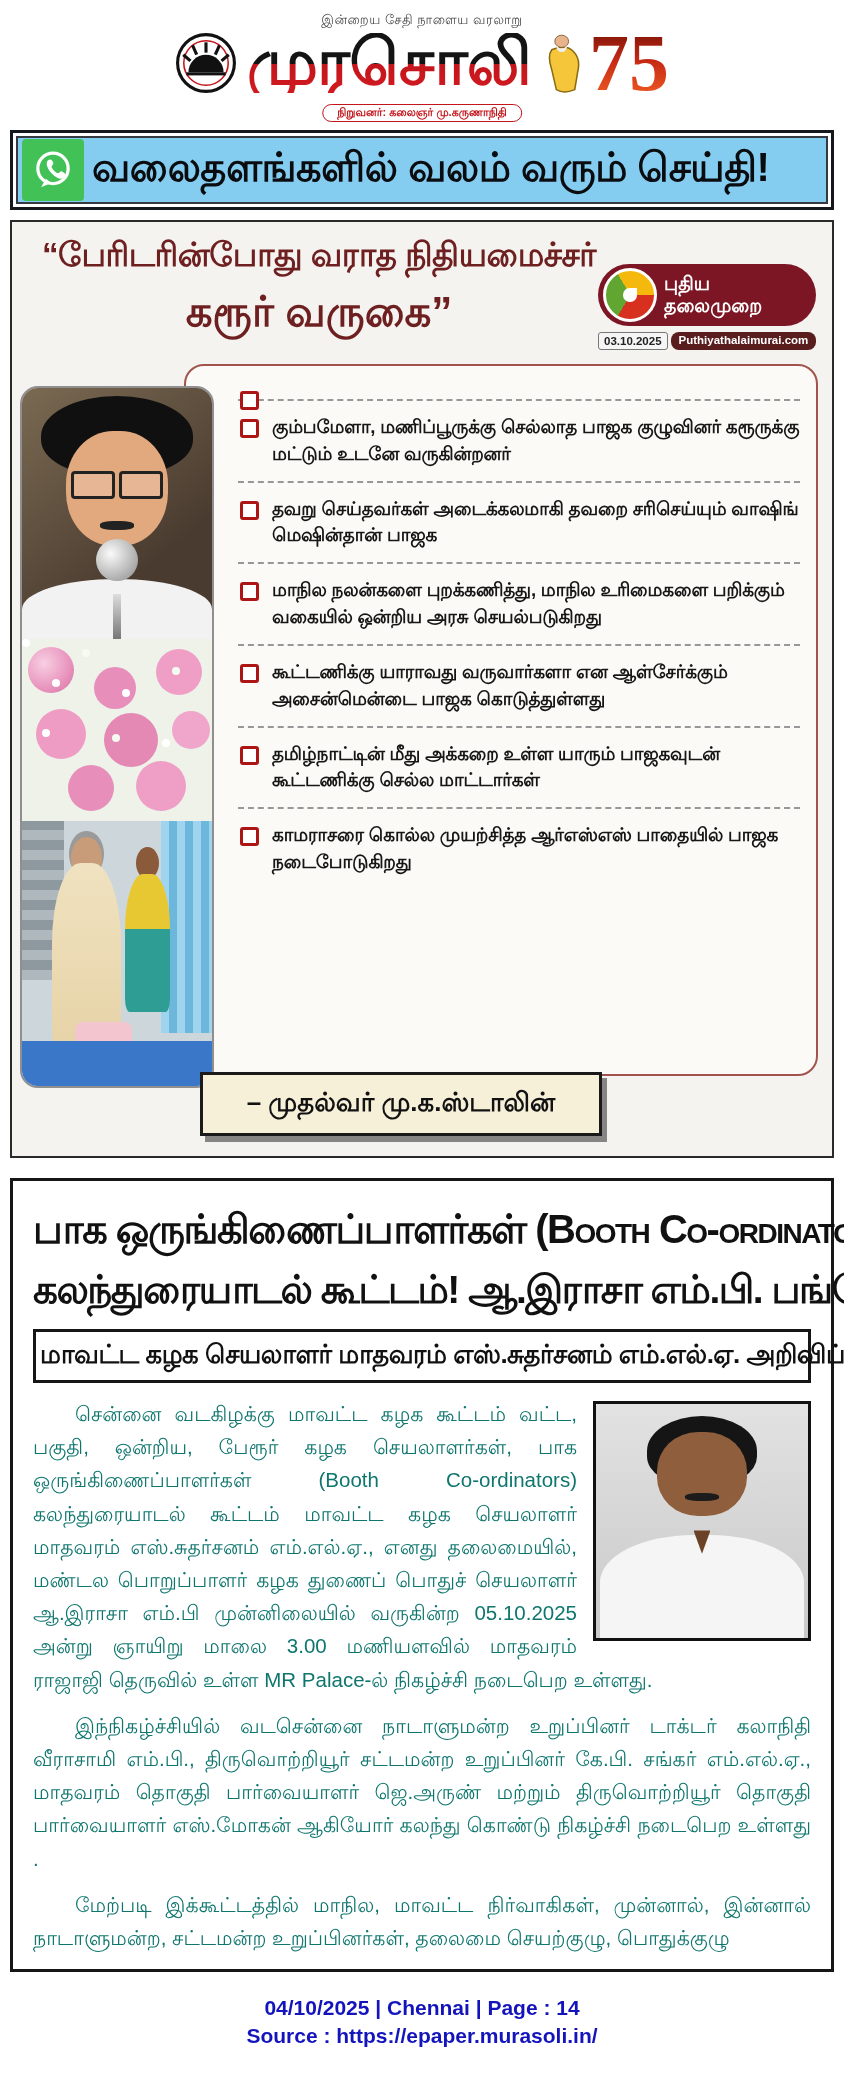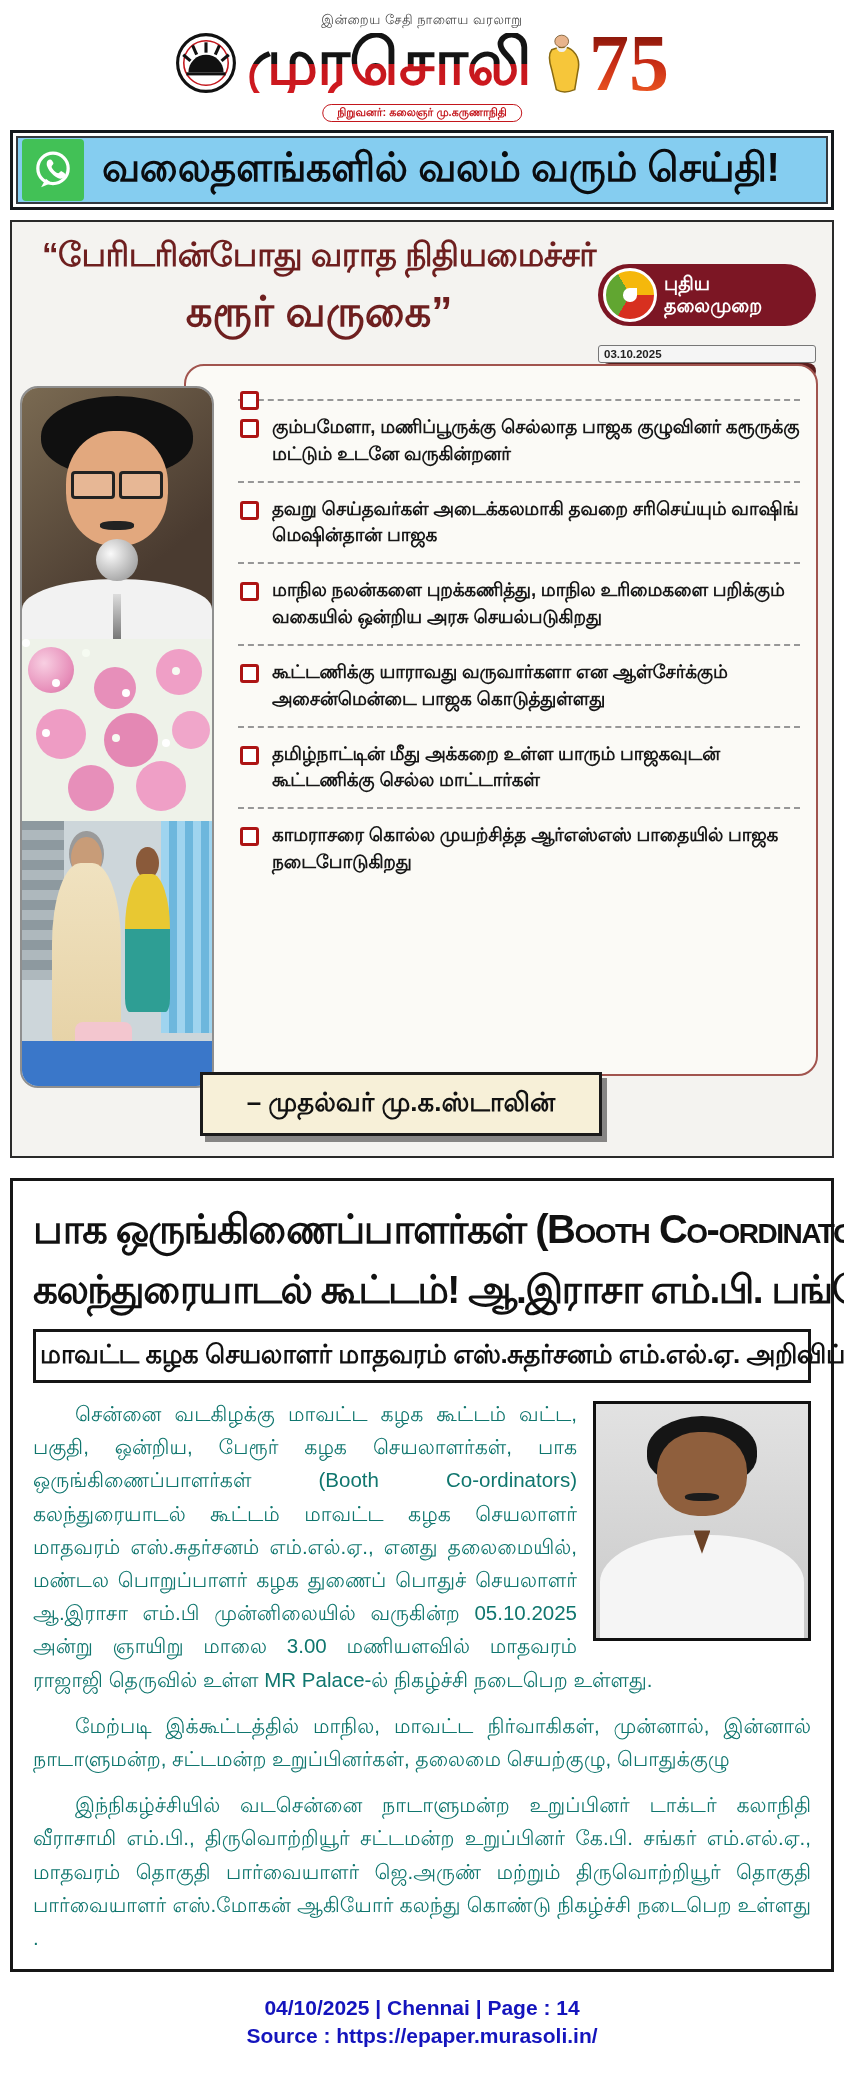--- a/index.html
+++ b/index.html
@@ -20,42 +20,42 @@
     background:linear-gradient(180deg,#7a1408 0%,#c42814 45%,#ef5a22 100%);
     -webkit-background-clip:text;background-clip:text;color:transparent;
     font-family:"Liberation Serif","DejaVu Serif",serif;}
   .founder{position:absolute;left:50%;transform:translateX(-50%);bottom:4px;
     border:1.5px solid #c3161c;border-radius:12px;padding:1px 14px;font-size:11px;
     color:#c3161c;background:#fff;font-weight:700;white-space:nowrap;}
 
   
   .wa-banner{margin:4px 10px 0;height:80px;background:#85cdf0;
     border:3px solid #14181c;box-shadow:inset 0 0 0 3px #ffffff,inset 0 0 0 5px #343a40;
-    display:flex;align-items:center;gap:18px;padding:0 10px 0 9px;box-sizing:border-box;}
+    display:flex;align-items:center;gap:8px;padding:0 10px 0 9px;box-sizing:border-box;}
   .wa-icon{width:62px;height:62px;background:#42c156;border-radius:4px;flex:0 0 auto;
     display:flex;align-items:center;justify-content:center;}
   .wa-text{font-size:40px;font-weight:800;color:#0a0c0f;white-space:nowrap;letter-spacing:-.5px;}
 
   
   .article1{position:relative;margin:10px 10px 0;height:938px;border:2px solid #2a2a2a;
     background:#f4f3f0;box-sizing:border-box;overflow:hidden;}
   .a1-headline{position:absolute;top:14px;left:12px;width:590px;text-align:center;color:#6e1f1f;}
   .a1-h-line1{font-size:33px;font-weight:800;letter-spacing:-.5px;}
   .a1-h-line2{font-size:42px;font-weight:800;margin-top:10px;}
 
   .pt-logo{position:absolute;top:42px;right:16px;width:218px;}
   .pt-pill{position:relative;background:#7c1624;border-radius:34px;height:62px;
     display:flex;align-items:center;padding-left:66px;box-sizing:border-box;}
   .pinwheel{position:absolute;left:5px;top:4px;width:54px;height:54px;border-radius:50%;
     background:conic-gradient(from -30deg,#f5b80c 0 120deg,#d7301f 0 240deg,#61a631 0 360deg);
     border:3px solid #ffffff;box-sizing:border-box;}
   .pinwheel::after{content:"";position:absolute;left:36%;top:36%;width:28%;height:28%;
     background:#fff;border-radius:50% 0 50% 50%;}
   .pt-name{color:#fff;font-weight:800;font-size:19px;line-height:1.15;}
-  .pt-strip{display:flex;margin-top:19px;align-items:stretch;flex-direction:column;}
+  .pt-strip{display:flex;margin-top:6px;align-items:stretch;}
   .pt-date{background:#f5f5f5;border:1.5px solid #777;color:#222;font-weight:800;
     font-size:11.5px;padding:2px 5px;border-radius:3px;}
   .pt-site{background:#5a1d1d;color:#fff;font-weight:800;font-size:11.5px;
     padding:2px 8px;border-radius:8px;margin-left:3px;}
 
   .bullets-box{position:absolute;left:172px;right:14px;top:142px;height:712px;
     border:2.5px solid #a1544e;border-radius:20px;background:#fbfaf6;
     box-sizing:border-box;padding:20px 16px 10px 52px;}
   .bullets{list-style:none;margin:0;padding:0;}
   .bullets li{position:relative;padding-left:34px;font-size:18.5px;font-weight:700;
@@ -255,22 +255,22 @@
 
     <div class="a2-body">
       <div class="portrait">
         <div class="po-hair"></div>
         <div class="po-face"></div>
         <div class="po-must"></div>
         <div class="po-shirt"></div>
         <div class="po-collar"></div>
       </div>
       <p>சென்னை வடகிழக்கு மாவட்ட கழக கூட்டம் வட்ட, பகுதி, ஒன்றிய, பேரூர் கழக செயலாளர்கள், பாக ஒருங்கிணைப்பாளர்கள் (Booth Co-ordinators) கலந்துரையாடல் கூட்டம் மாவட்ட கழக செயலாளர் மாதவரம் எஸ்.சுதர்சனம் எம்.எல்.ஏ., எனது தலைமையில், மண்டல பொறுப்பாளர் கழக துணைப் பொதுச் செயலாளர் ஆ.இராசா எம்.பி முன்னிலையில் வருகின்ற 05.10.2025 அன்று ஞாயிறு மாலை 3.00 மணியளவில் மாதவரம் ராஜாஜி தெருவில் உள்ள MR Palace-ல் நிகழ்ச்சி நடைபெற உள்ளது.</p>
+      <p>இந்நிகழ்ச்சியில் வடசென்னை நாடாளுமன்ற உறுப்பினர் டாக்டர் கலாநிதி வீராசாமி எம்.பி., திருவொற்றியூர் சட்டமன்ற உறுப்பினர் கே.பி. சங்கர் எம்.எல்.ஏ., மாதவரம் தொகுதி பார்வையாளர் ஜெ.அருண் மற்றும் திருவொற்றியூர் தொகுதி பார்வையாளர் எஸ்.மோகன் ஆகியோர் கலந்து கொண்டு நிகழ்ச்சி நடைபெற உள்ளது .</p>
       <p>மேற்படி இக்கூட்டத்தில் மாநில, மாவட்ட நிர்வாகிகள், முன்னால், இன்னால் நாடாளுமன்ற, சட்டமன்ற உறுப்பினர்கள், தலைமை செயற்குழு, பொதுக்குழு</p>
-      <p>இந்நிகழ்ச்சியில் வடசென்னை நாடாளுமன்ற உறுப்பினர் டாக்டர் கலாநிதி வீராசாமி எம்.பி., திருவொற்றியூர் சட்டமன்ற உறுப்பினர் கே.பி. சங்கர் எம்.எல்.ஏ., மாதவரம் தொகுதி பார்வையாளர் ஜெ.அருண் மற்றும் திருவொற்றியூர் தொகுதி பார்வையாளர் எஸ்.மோகன் ஆகியோர் கலந்து கொண்டு நிகழ்ச்சி நடைபெற உள்ளது .</p>
     </div>
   </div>
 
   <div class="footer">
     <div class="meta">04/10/2025 | Chennai | Page : 14</div>
     <div class="src">Source : https://epaper.murasoli.in/</div>
   </div>
 
 </div>
 

